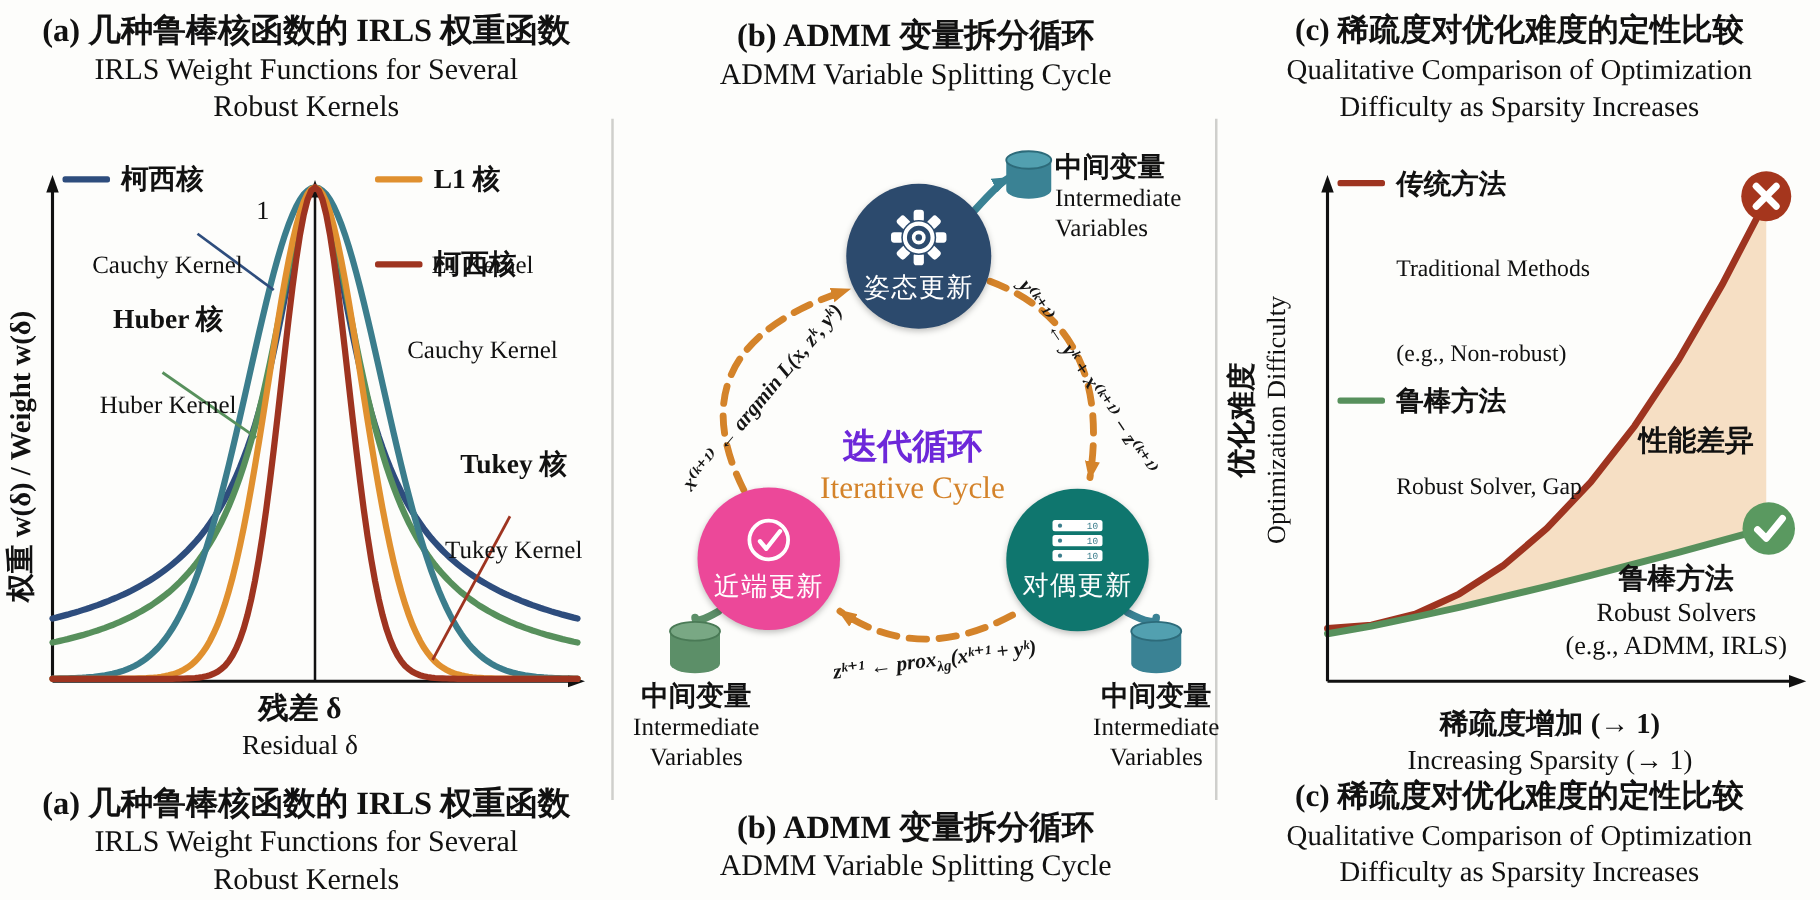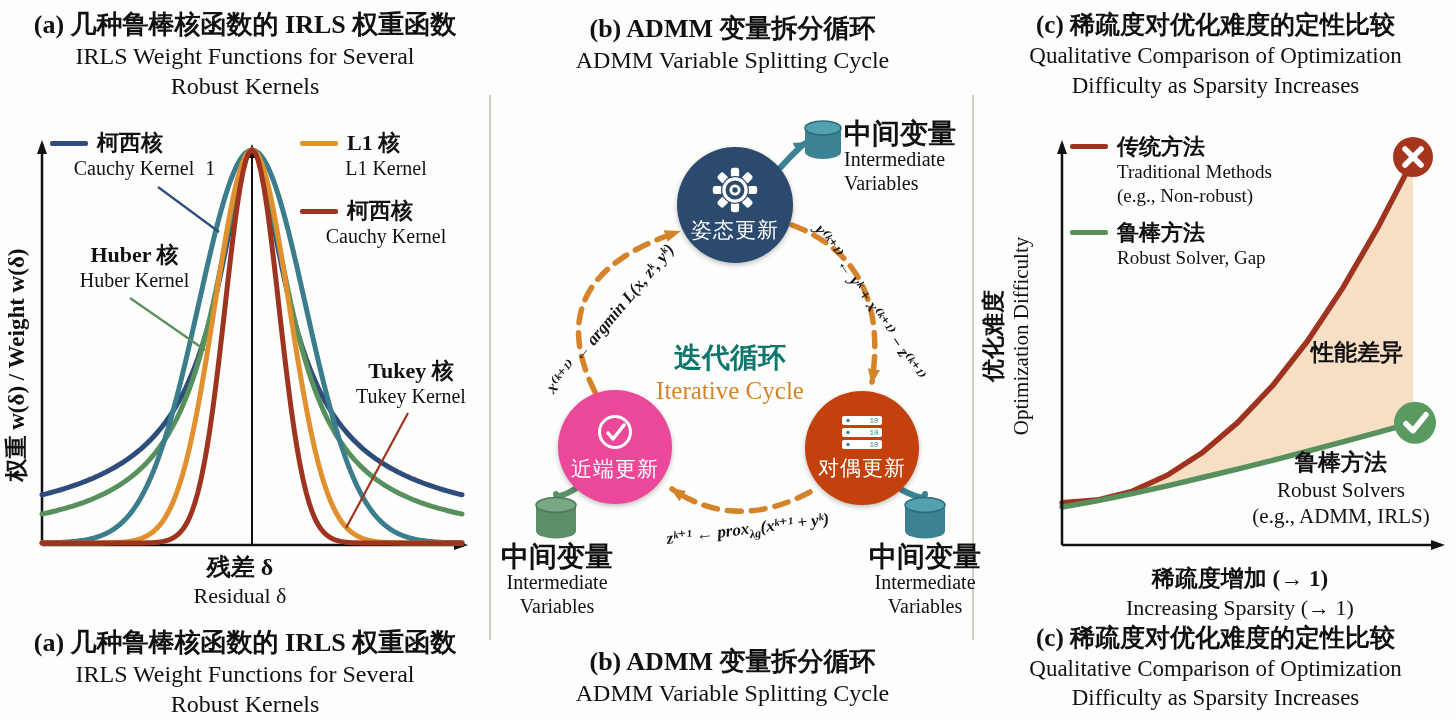--- a/index.html
+++ b/index.html
@@ -7,36 +7,36 @@
        font-family:"Liberation Serif","DejaVu Serif",serif;color:#111;}
   .abs{position:absolute;}
   .panel{position:absolute;top:0;height:720px;}
   svg.layer{position:absolute;left:0;top:0;pointer-events:none;}
   .ctr{text-align:center;}
   .t-zh{font-size:26px;line-height:33px;font-weight:600;}
   .t-en{font-size:24px;line-height:30px;}
   .cap-zh{font-size:26px;line-height:33px;font-weight:600;}
   .cap-en{font-size:24px;line-height:30px;}
   .lg-zh{font-size:22px;line-height:26px;font-weight:600;}
-  .lg-en{font-size:20px;line-height:24px;}
+  .lg-en{font-size:20px;line-height:24px;margin-top:44px;}
   .sw{display:inline-block;width:38px;height:5px;border-radius:2px;vertical-align:middle;margin-right:9px;}
   .row{display:flex;align-items:center;}
   .axlab-zh{font-size:24px;line-height:30px;font-weight:600;}
   .axlab-en{font-size:22px;line-height:27px;}
   .rot{transform:rotate(-90deg);}
   .node{position:absolute;border-radius:50%;display:flex;flex-direction:column;
         align-items:center;justify-content:center;box-shadow:0 2px 5px rgba(0,0,0,.25);}
   .nlabel{color:#fff;font-family:"Liberation Sans","DejaVu Sans",sans-serif;
           font-size:21px;font-weight:normal;margin-top:3px;letter-spacing:1px;}
-  .cycle-zh{font-size:28px;font-weight:700;color:#0f766e;line-height:36px;}
+  .cycle-zh{font-size:28px;font-weight:700;color:#6d28d9;line-height:36px;}
   .cycle-en{font-size:25px;color:#d4832a;line-height:30px;}
   .formula{position:absolute;font-style:italic;font-size:17px;font-weight:600;
            color:#151515;text-align:center;white-space:nowrap;}
   .fsub{font-size:12px;vertical-align:sub;}
-  .store-zh{font-size:28px;line-height:27px;font-weight:600;}
+  .store-zh{font-size:22px;line-height:27px;font-weight:600;}
   .store-en{font-size:20px;line-height:24px;}
   .divider{position:absolute;top:95px;width:2px;height:545px;background:#cfcfcc;}
   .ann-zh{font-size:23px;line-height:29px;font-weight:600;}
   .ann-en{font-size:21px;line-height:26px;}
 </style>
 </head>
 <body>
 
 <div class="fig">
 
@@ -184,21 +184,21 @@
     </div>
 
     <div class="node" style="left:68px;top:390px;width:114px;height:114px;background:#ec4899;">
       <svg width="40" height="40" viewBox="-20 -20 40 40">
         <circle r="15.5" fill="none" stroke="#fff" stroke-width="3"></circle>
         <path d="M-7,1 L-2,7 L9,-7" fill="none" stroke="#fff" stroke-width="3.5" stroke-linecap="round" stroke-linejoin="round"></path>
       </svg>
       <span class="nlabel">近端更新</span>
     </div>
 
-    <div class="node" style="left:315px;top:391px;width:114px;height:114px;background:#c2410c;">
+    <div class="node" style="left:315px;top:391px;width:114px;height:114px;background:#0f766e;">
       <svg width="44" height="36" viewBox="0 0 44 36">
         <rect x="2" y="1" width="40" height="9" rx="2" fill="#fff"></rect>
         <circle cx="8" cy="5.5" r="1.7" fill="#3b7d8c"></circle>
         <text x="34" y="8.4" font-size="7.5" fill="#3b7d8c" text-anchor="middle" font-family="Liberation Mono, monospace">10</text>
         <rect x="2" y="13" width="40" height="9" rx="2" fill="#fff"></rect>
         <circle cx="8" cy="17.5" r="1.7" fill="#3b7d8c"></circle>
         <text x="34" y="20.4" font-size="7.5" fill="#3b7d8c" text-anchor="middle" font-family="Liberation Mono, monospace">10</text>
         <rect x="2" y="25" width="40" height="9" rx="2" fill="#fff"></rect>
         <circle cx="8" cy="29.5" r="1.7" fill="#3b7d8c"></circle>
         <text x="34" y="32.4" font-size="7.5" fill="#3b7d8c" text-anchor="middle" font-family="Liberation Mono, monospace">10</text>

